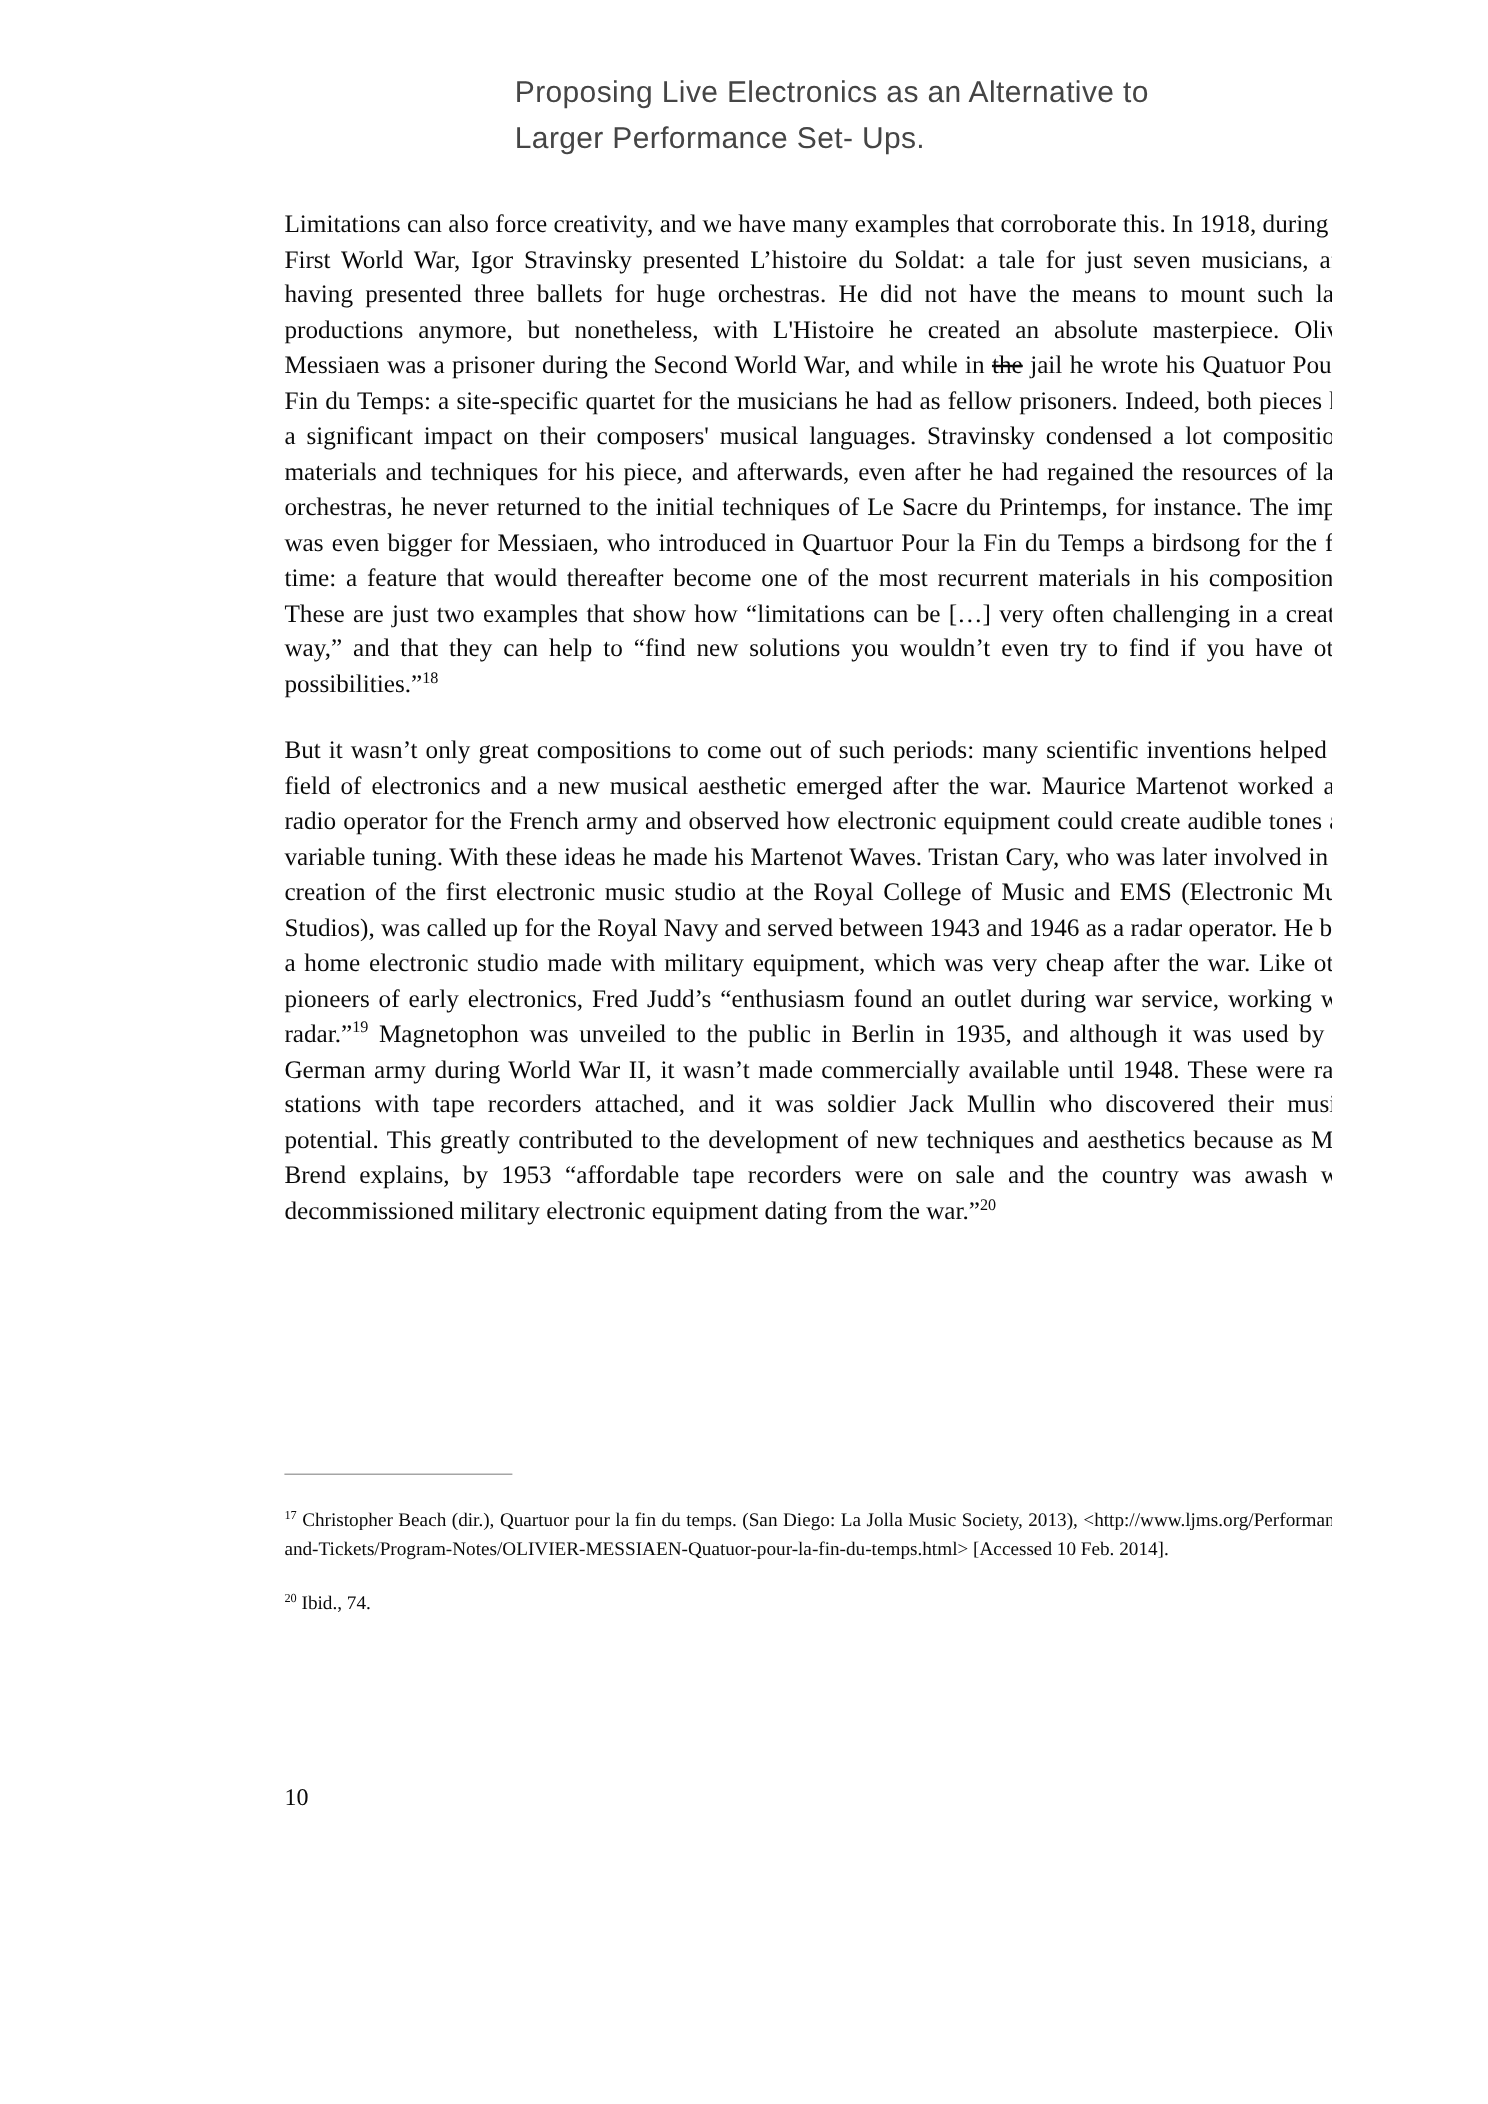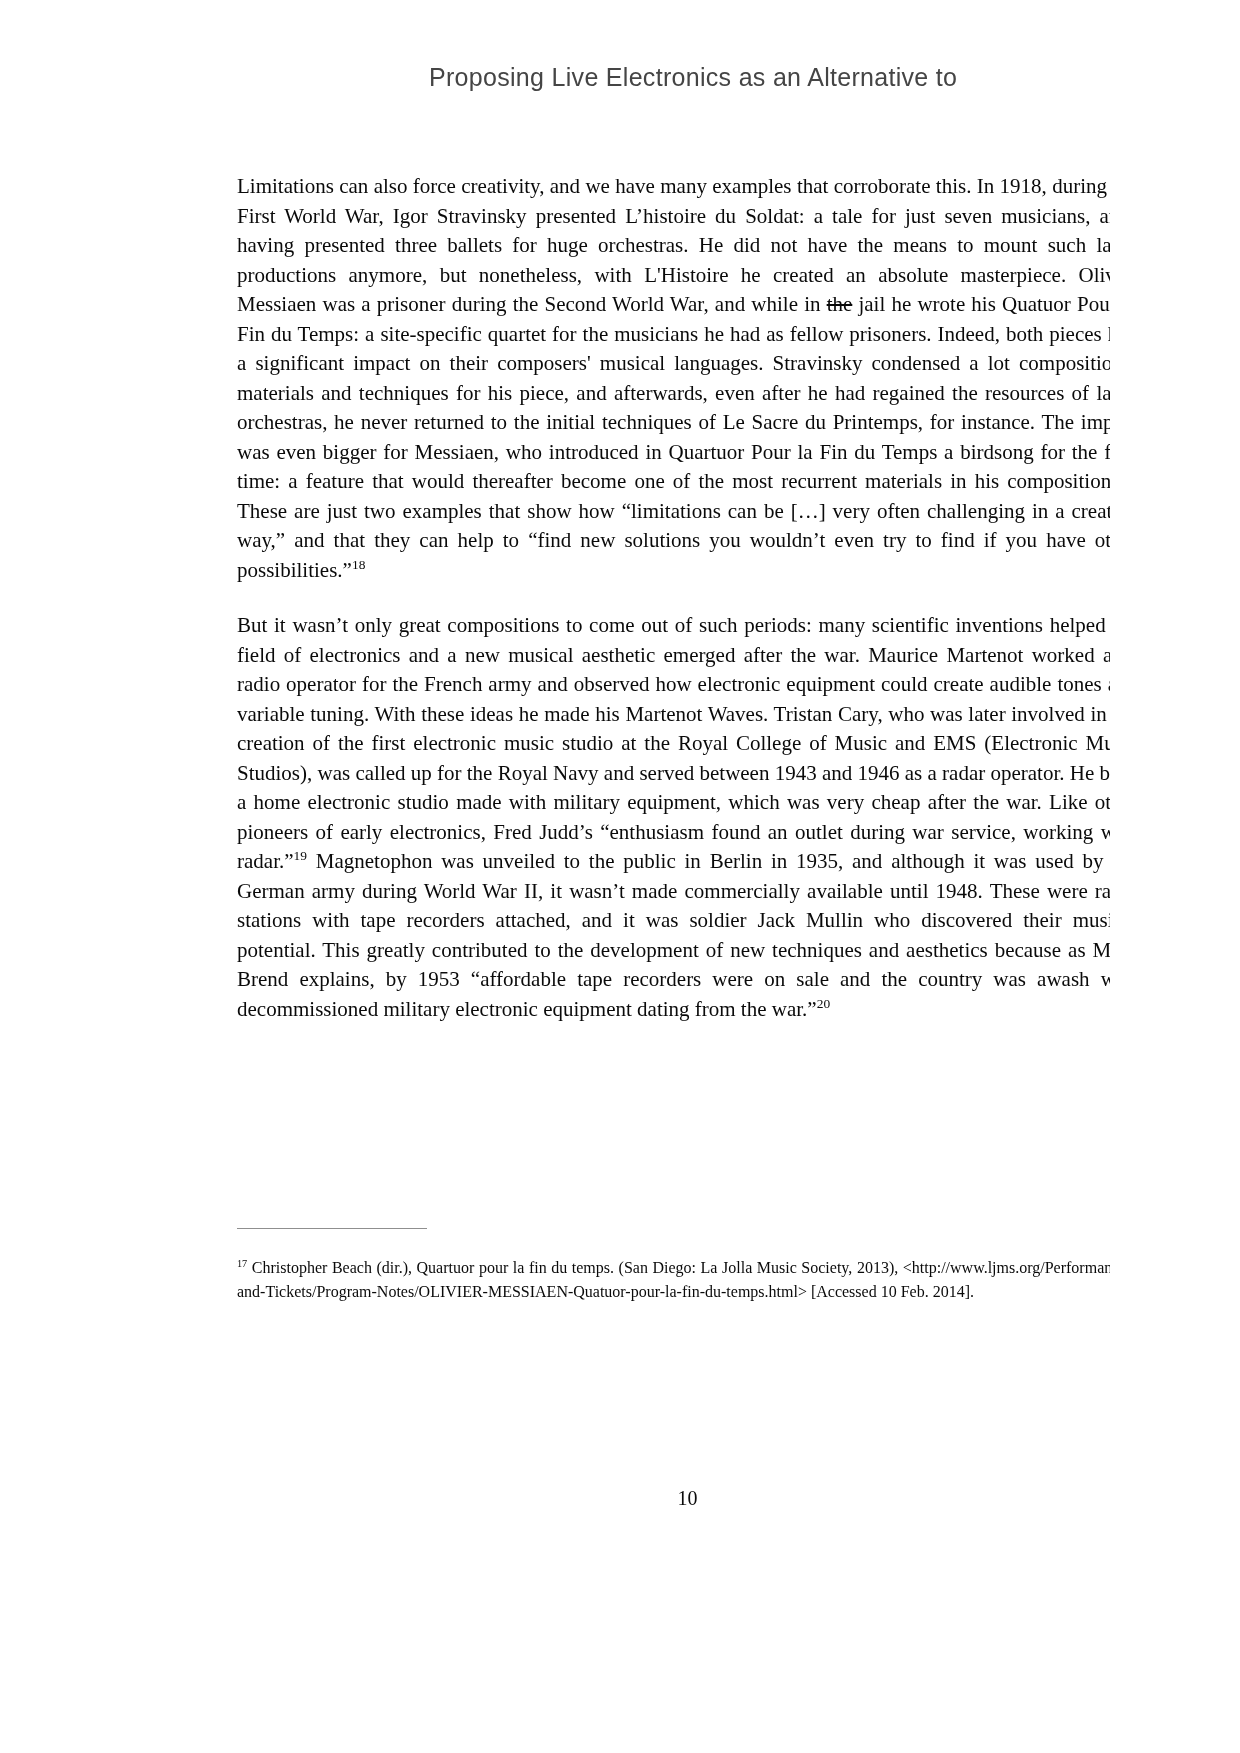--- a/index.html
+++ b/index.html
@@ -60,39 +60,40 @@
     font-size: 16px;
     line-height: 24px;
     text-align: justify;
     margin-bottom: 21px;
   }
   .page-number {
     position: absolute;
     top: 1487px;
     left: 107px;
     width: 901px;
-    text-align: center;
     font-size: 20px;
     color: #0a0a0a;
   }
 </style>
 </head>
 <body>
 
 <div class="page">
 
   <header class="title">
     <div>Proposing Live Electronics as an Alternative to</div>
+    <div>Larger Performance Set- Ups.</div>
   </header>
 
   <main class="body-copy">
     <p class="body-para"><span>Limitations can also force creativity, and we have many examples that corroborate this. In 1918, during the First World War, Igor Stravinsky presented </span><span class="run-italic">L’histoire du Soldat:</span><span> a tale for just seven musicians, after having presented three ballets for huge orchestras. He did not have the means to mount such large productions anymore, but nonetheless, with </span><span class="run-italic">L'Histoire</span><span> he created an absolute masterpiece. Olivier Messiaen was a prisoner during the Second World War, and while in </span><span class="run-strike">the</span><span> jail he wrote his </span><span class="run-italic">Quatuor Pour la Fin du Temps</span><span>: a site-specific quartet for the musicians he had as fellow prisoners. Indeed, both pieces had a significant impact on their composers' musical languages. Stravinsky condensed a lot compositional materials and techniques for his piece, and afterwards, even after he had regained the resources of large orchestras, he never returned to the initial techniques of </span><span class="run-italic">Le Sacre du Printemps,</span><span> for instance. The impact was even bigger for Messiaen, who introduced in </span><span class="run-italic">Quartuor Pour la Fin du Temps</span><span> a birdsong for the first time: a feature that would thereafter become one of the most recurrent materials in his compositions.</span><sup>17</sup><span> These are just two examples that show how “limitations can be […] very often challenging in a creative way,” and that they can help to “find new solutions you wouldn’t even try to find if you have other possibilities.”</span><sup>18</sup></p>
     <p class="body-para"><span>But it wasn’t only great compositions to come out of such periods: many scientific inventions helped the field of electronics and a new musical aesthetic emerged after the war. Maurice Martenot worked as a radio operator for the French army and observed how electronic equipment could create audible tones and variable tuning. With these ideas he made his </span><span class="run-italic">Martenot Waves</span><span>. Tristan Cary, who was later involved in the creation of the first electronic music studio at the Royal College of Music and EMS (Electronic Music Studios), was called up for the Royal Navy and served between 1943 and 1946 as a radar operator. He built a home electronic studio made with military equipment, which was very cheap after the war. Like other pioneers of early electronics, Fred Judd’s “enthusiasm found an outlet during war service, working with radar.”</span><sup>19</sup><span> Magnetophon was unveiled to the public in Berlin in 1935, and although it was used by the German army during World War II, it wasn’t made commercially available until 1948. These were radio stations with tape recorders attached, and it was soldier Jack Mullin who discovered their musical potential. This greatly contributed to the development of new techniques and aesthetics because as Mark Brend explains, by 1953 “affordable tape recorders were on sale and the country was awash with decommissioned military electronic equipment dating from the war.”</span><sup>20</sup></p>
   </main>
 
   <footer class="footnotes">
     <div class="fn-rule"></div>
     <p class="footnote"><sup>17</sup><span> Christopher Beach (dir.), </span><span class="run-italic">Quartuor pour la fin du temps.</span><span> (San Diego: La Jolla Music Society, 2013), &lt;http://www.ljms.org/Performances-and-Tickets/Program-Notes/OLIVIER-MESSIAEN-Quatuor-pour-la-fin-du-temps.html&gt; [Accessed 10 Feb. 2014].</span></p>
+    <p class="footnote"><sup>20</sup><span> Ibid., 74.</span></p>
   </footer>
 
   <div class="page-number">10</div>
 
 </div>
 
 </body></html>

